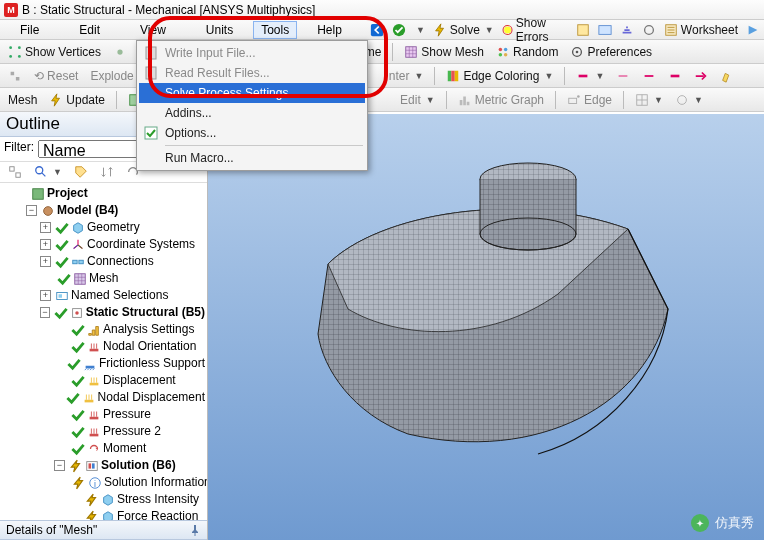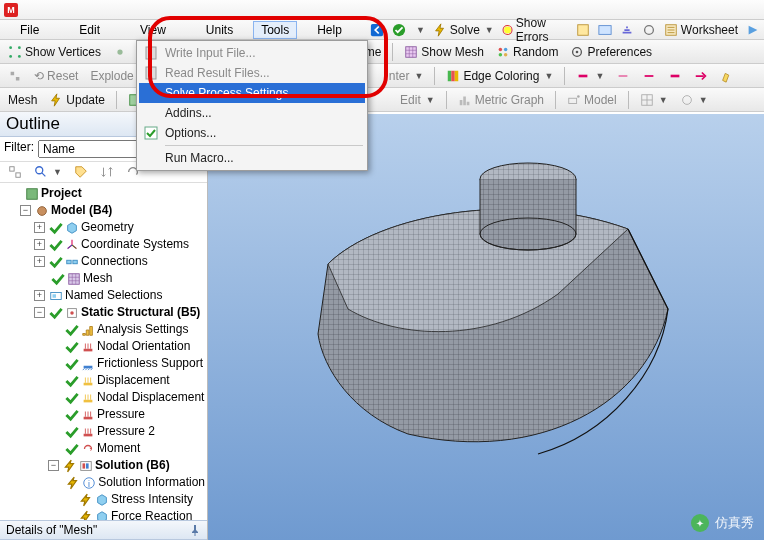--- a/index.html
+++ b/index.html
@@ -11,23 +11,23 @@
   .menubar .mitem { padding:2px 20px; cursor:default;}
   .menubar .mitem.open { background:#e4eefb; border:1px solid #8ab4f0; padding:1px 7px;}
   .toolbar { height:24px; background:linear-gradient(#fafafa,#e8e8e8); border-bottom:1px solid #ccc; display:flex; align-items:center; padding:0 4px; gap:4px; white-space:nowrap; overflow:hidden;}
   .toolbar .sep { width:1px; height:18px; background:#bbb; margin:0 3px;}
   .tbtn { display:flex; align-items:center; gap:3px; padding:1px 4px; color:#111;}
   .tbtn.dim { color:#888;}
   .ticon { width:14px; height:14px; display:inline-block;}
   .panel-left { width:208px; border-right:1px solid #bbb; display:flex; flex-direction:column; background:#fff;}
   .outline-hdr { background:linear-gradient(#f4f7fb,#dde7f3); border-bottom:1px solid #b8c8de; padding:2px 6px; font-size:17px; display:flex; justify-content:space-between; align-items:center;}
   .filter-row { display:flex; align-items:flex-start; gap:4px; padding:3px 4px; border-bottom:1px solid #ddd;}
-  .filter-row select { font-size:12px; height:18px; flex:1;}
+  .filter-row select { font-size:16px; height:18px; flex:1;}
   .mini-tb { display:flex; align-items:center; gap:4px; padding:2px 4px; border-bottom:1px solid #ddd;}
-  .tree { flex:1; overflow:auto; padding:2px 2px 8px 8px; font-size:12px; line-height:17px;}
+  .tree { flex:1; overflow:auto; padding:2px 2px 8px 14px; font-size:12px; line-height:17px;}
   .node { display:flex; align-items:center; gap:2px; white-space:nowrap;}
   .twist { width:11px; height:11px; border:1px solid #888; font-size:9px; line-height:9px; text-align:center; color:#444; background:#fff; margin-right:2px;}
   .twist.empty{ border:none; width:13px;}
   .nicon { width:14px; height:14px; display:inline-block; flex:none;}
   .node b { font-weight:bold;}
   .ind1{padding-left:12px}.ind2{padding-left:26px}.ind3{padding-left:40px}.ind4{padding-left:54px}
   .details-hdr { background:linear-gradient(#f4f7fb,#dde7f3); border-top:1px solid #b8c8de; border-bottom:1px solid #b8c8de; padding:2px 6px; display:flex; justify-content:space-between; align-items:center;}
   .viewport { position:absolute; left:208px; top:114px; right:0; bottom:0; background:linear-gradient(#b8d0ec,#6f9ad0); overflow:hidden;}
   .dropdown { position:absolute; left:136px; top:40px; width:232px; background:#f4f4f4; border:1px solid #9c9c9c; box-shadow:2px 2px 6px rgba(0,0,0,.35); z-index:30; padding:2px;}
   .dropdown .ditem { display:flex; align-items:center; gap:6px; padding:3px 6px 3px 26px; position:relative; color:#222;}
@@ -40,20 +40,21 @@
   .watermark .wm-icon{ width:18px; height:18px; border-radius:50%; background:#48b84f; display:flex; align-items:center; justify-content:center; color:#fff; font-size:10px;}
   .mesh3d { position:absolute; left:50px; top:20px; width:480px; height:360px; }
   .pin { width:12px; height:12px; }
   .chev { font-size:9px; color:#555; margin-left:2px;}
 </style>
 </head>
 <body>
 
 <div class="titlebar">
   <span class="logo">M</span>
+  <span class="title">B : Static Structural - Mechanical [ANSYS Multiphysics]</span>
 </div>
 
 <div class="menubar">
   <div class="mitem">File</div>
   <div class="mitem">Edit</div>
   <div class="mitem">View</div>
   <div class="mitem">Units</div>
   <div class="mitem open">Tools</div>
   <div class="mitem">Help</div>
   <div class="sep" style="margin-left:4px"></div>
@@ -270,21 +271,21 @@
         <rect x="10" y="10" width="3" height="4" fill="#bbb"></rect>
       </svg>
       <span>Metric Graph</span>
     </span>
   <div class="sep"></div>
   <span class="tbtn dim">
       <svg class="ticon" viewBox="0 0 16 16">
         <rect x="2" y="6" width="9" height="6" fill="none" stroke="#aaa"></rect>
         <circle cx="13" cy="4" r="1.5" fill="#aaa"></circle>
       </svg>
-      <span>Model</span>
+      <span>Edge</span>
     </span>
   <div class="sep"></div>
   <span class="tbtn dim">
       <svg class="ticon" viewBox="0 0 16 16">
         <rect x="2" y="2" width="12" height="12" fill="none" stroke="#aaa"></rect>
         <path d="M2 8h12M8 2v12" stroke="#aaa"></path>
       </svg>
       <span class="chev">▼</span>
     </span>
   <span class="tbtn dim">

